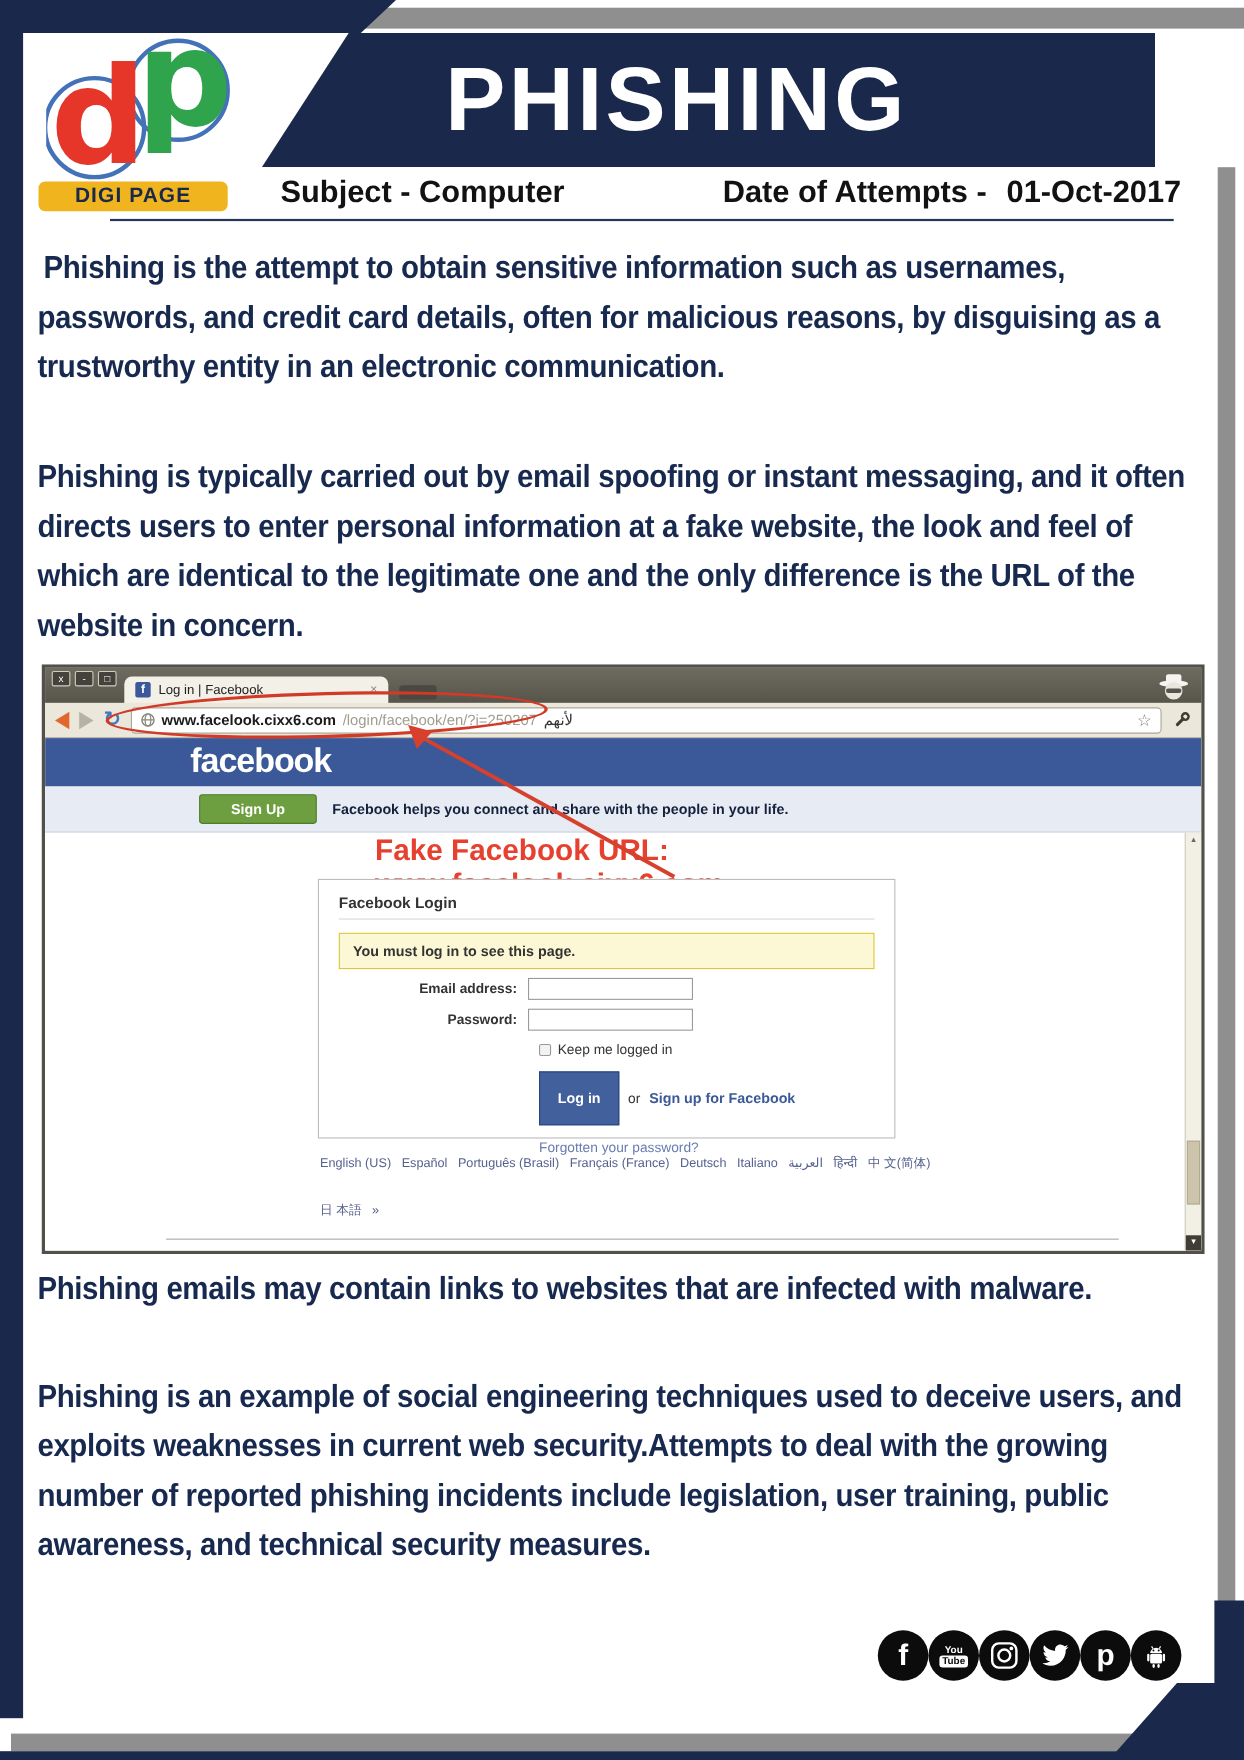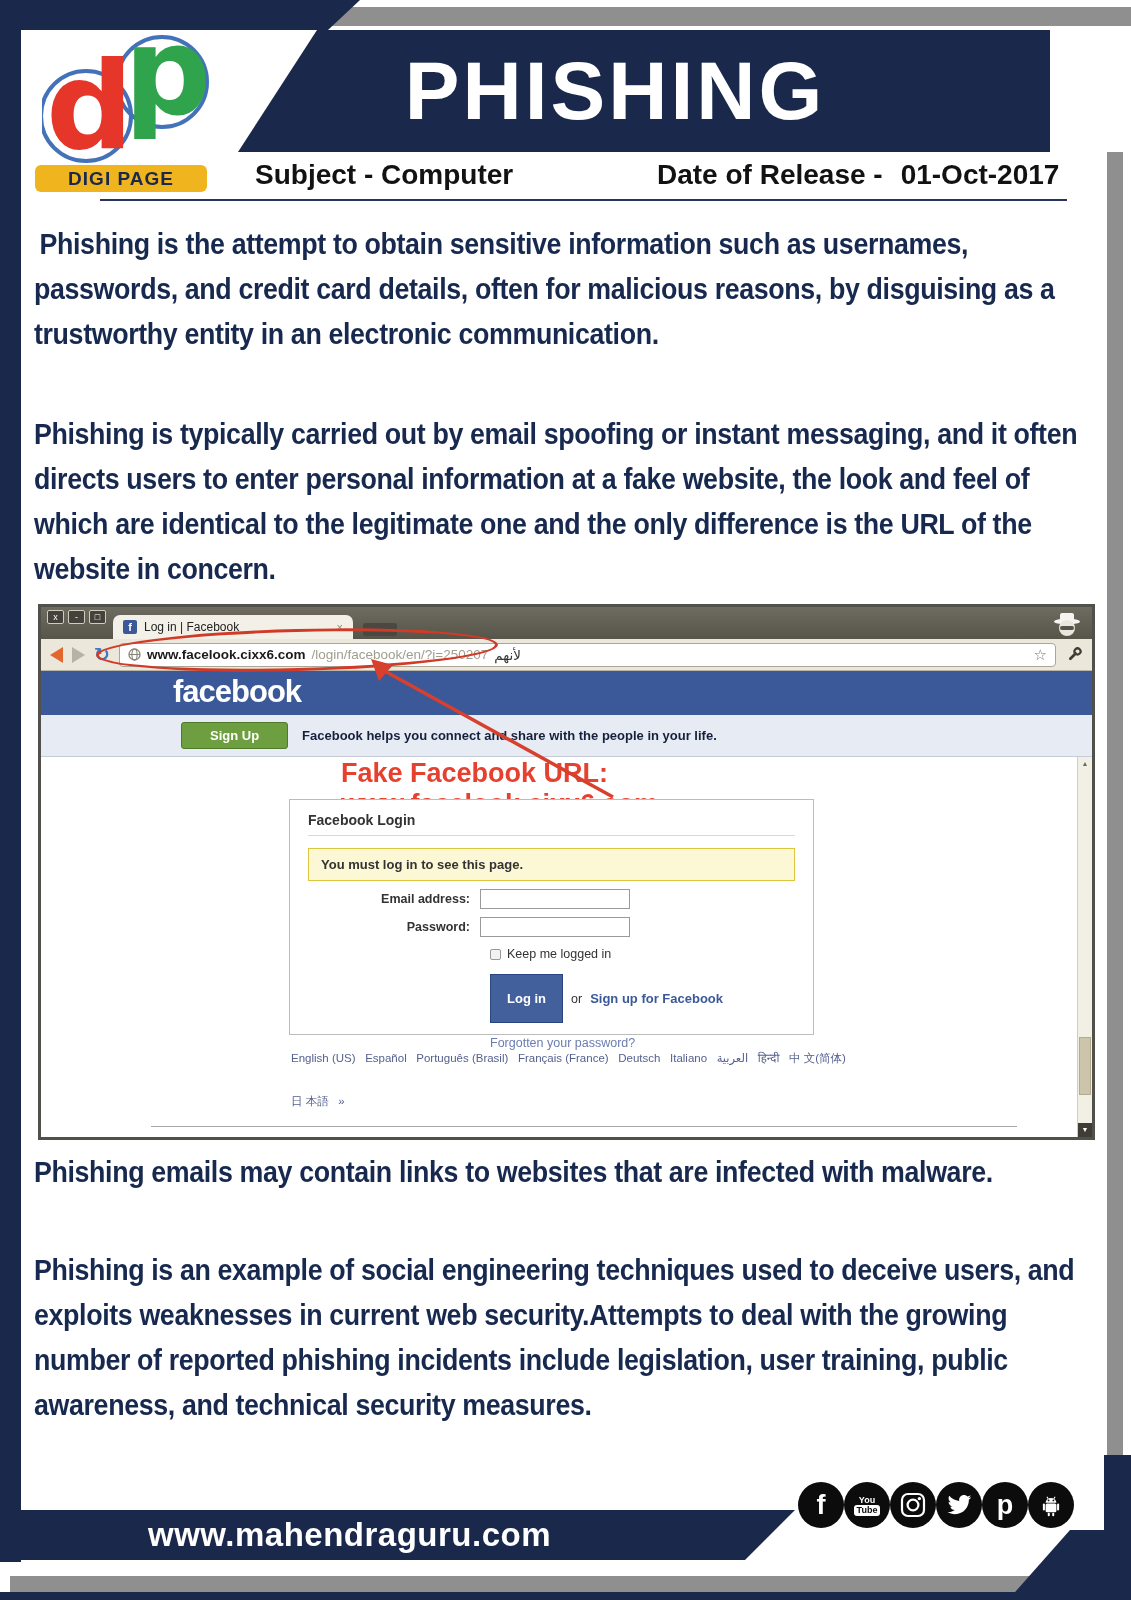--- a/index.html
+++ b/index.html
@@ -142,21 +142,21 @@
     <text x="4" y="114" font-family="DejaVu Sans, sans-serif" font-size="122" font-weight="bold" fill="#e63529">d</text>
     <text x="82" y="80" font-family="DejaVu Sans, sans-serif" font-size="122" font-weight="bold" fill="#2fa44c">p</text>
   </svg>
 
   <div class="abs logo-badge">
     <span>DIGI PAGE</span>
   </div>
 
   <div class="abs subject">Subject - Computer</div>
   <div class="abs release">
-    <span>Date of Release -</span>
+    <span>Date of Attempts -</span>
     <span>01-Oct-2017</span>
   </div>
   <div class="abs header-rule"></div>
 
   <div class="abs para" style="top:222px;text-indent:6px;">Phishing is the attempt to obtain sensitive information such as usernames, passwords, and credit card details, often for malicious reasons, by disguising as a trustworthy entity in an electronic communication.</div>
   <div class="abs para" style="top:412px;">Phishing is typically carried out by email spoofing or instant messaging, and it often directs users to enter personal information at a fake website, the look and feel of which are identical to the legitimate one and the only difference is the URL of the website in concern.</div>
   <div class="abs para" style="top:1150px;">Phishing emails may contain links to websites that are infected with malware.</div>
   <div class="abs para" style="top:1248px;">Phishing is an example of social engineering techniques used to deceive users, and exploits weaknesses in current web security.Attempts to deal with the growing number of reported phishing incidents include legislation, user training, public awareness, and technical security measures.</div>
 
   <div class="abs shot">
@@ -296,20 +296,17 @@
         <line x1="15.8" y1="4.4" x2="14.6" y2="6.2" stroke="#fff" stroke-width="1"></line>
         <rect x="7" y="10.6" width="10" height="8.2" rx="1.4" fill="#fff"></rect>
         <rect x="4.5" y="10.6" width="1.9" height="6.4" rx="0.95" fill="#fff"></rect>
         <rect x="17.6" y="10.6" width="1.9" height="6.4" rx="0.95" fill="#fff"></rect>
         <rect x="9" y="19.2" width="1.9" height="3.2" rx="0.95" fill="#fff"></rect>
         <rect x="13.1" y="19.2" width="1.9" height="3.2" rx="0.95" fill="#fff"></rect>
       </svg>
     </div>
   </div>
 
-  <div class="abs foot-band">
-    <div class="w">www.mahendraguru.com</div>
-  </div>
   <div class="abs gray-bottom"></div>
   <div class="abs navy-corner"></div>
   <div class="abs navy-bottom"></div>
 
 </div>
 
 </body></html>

